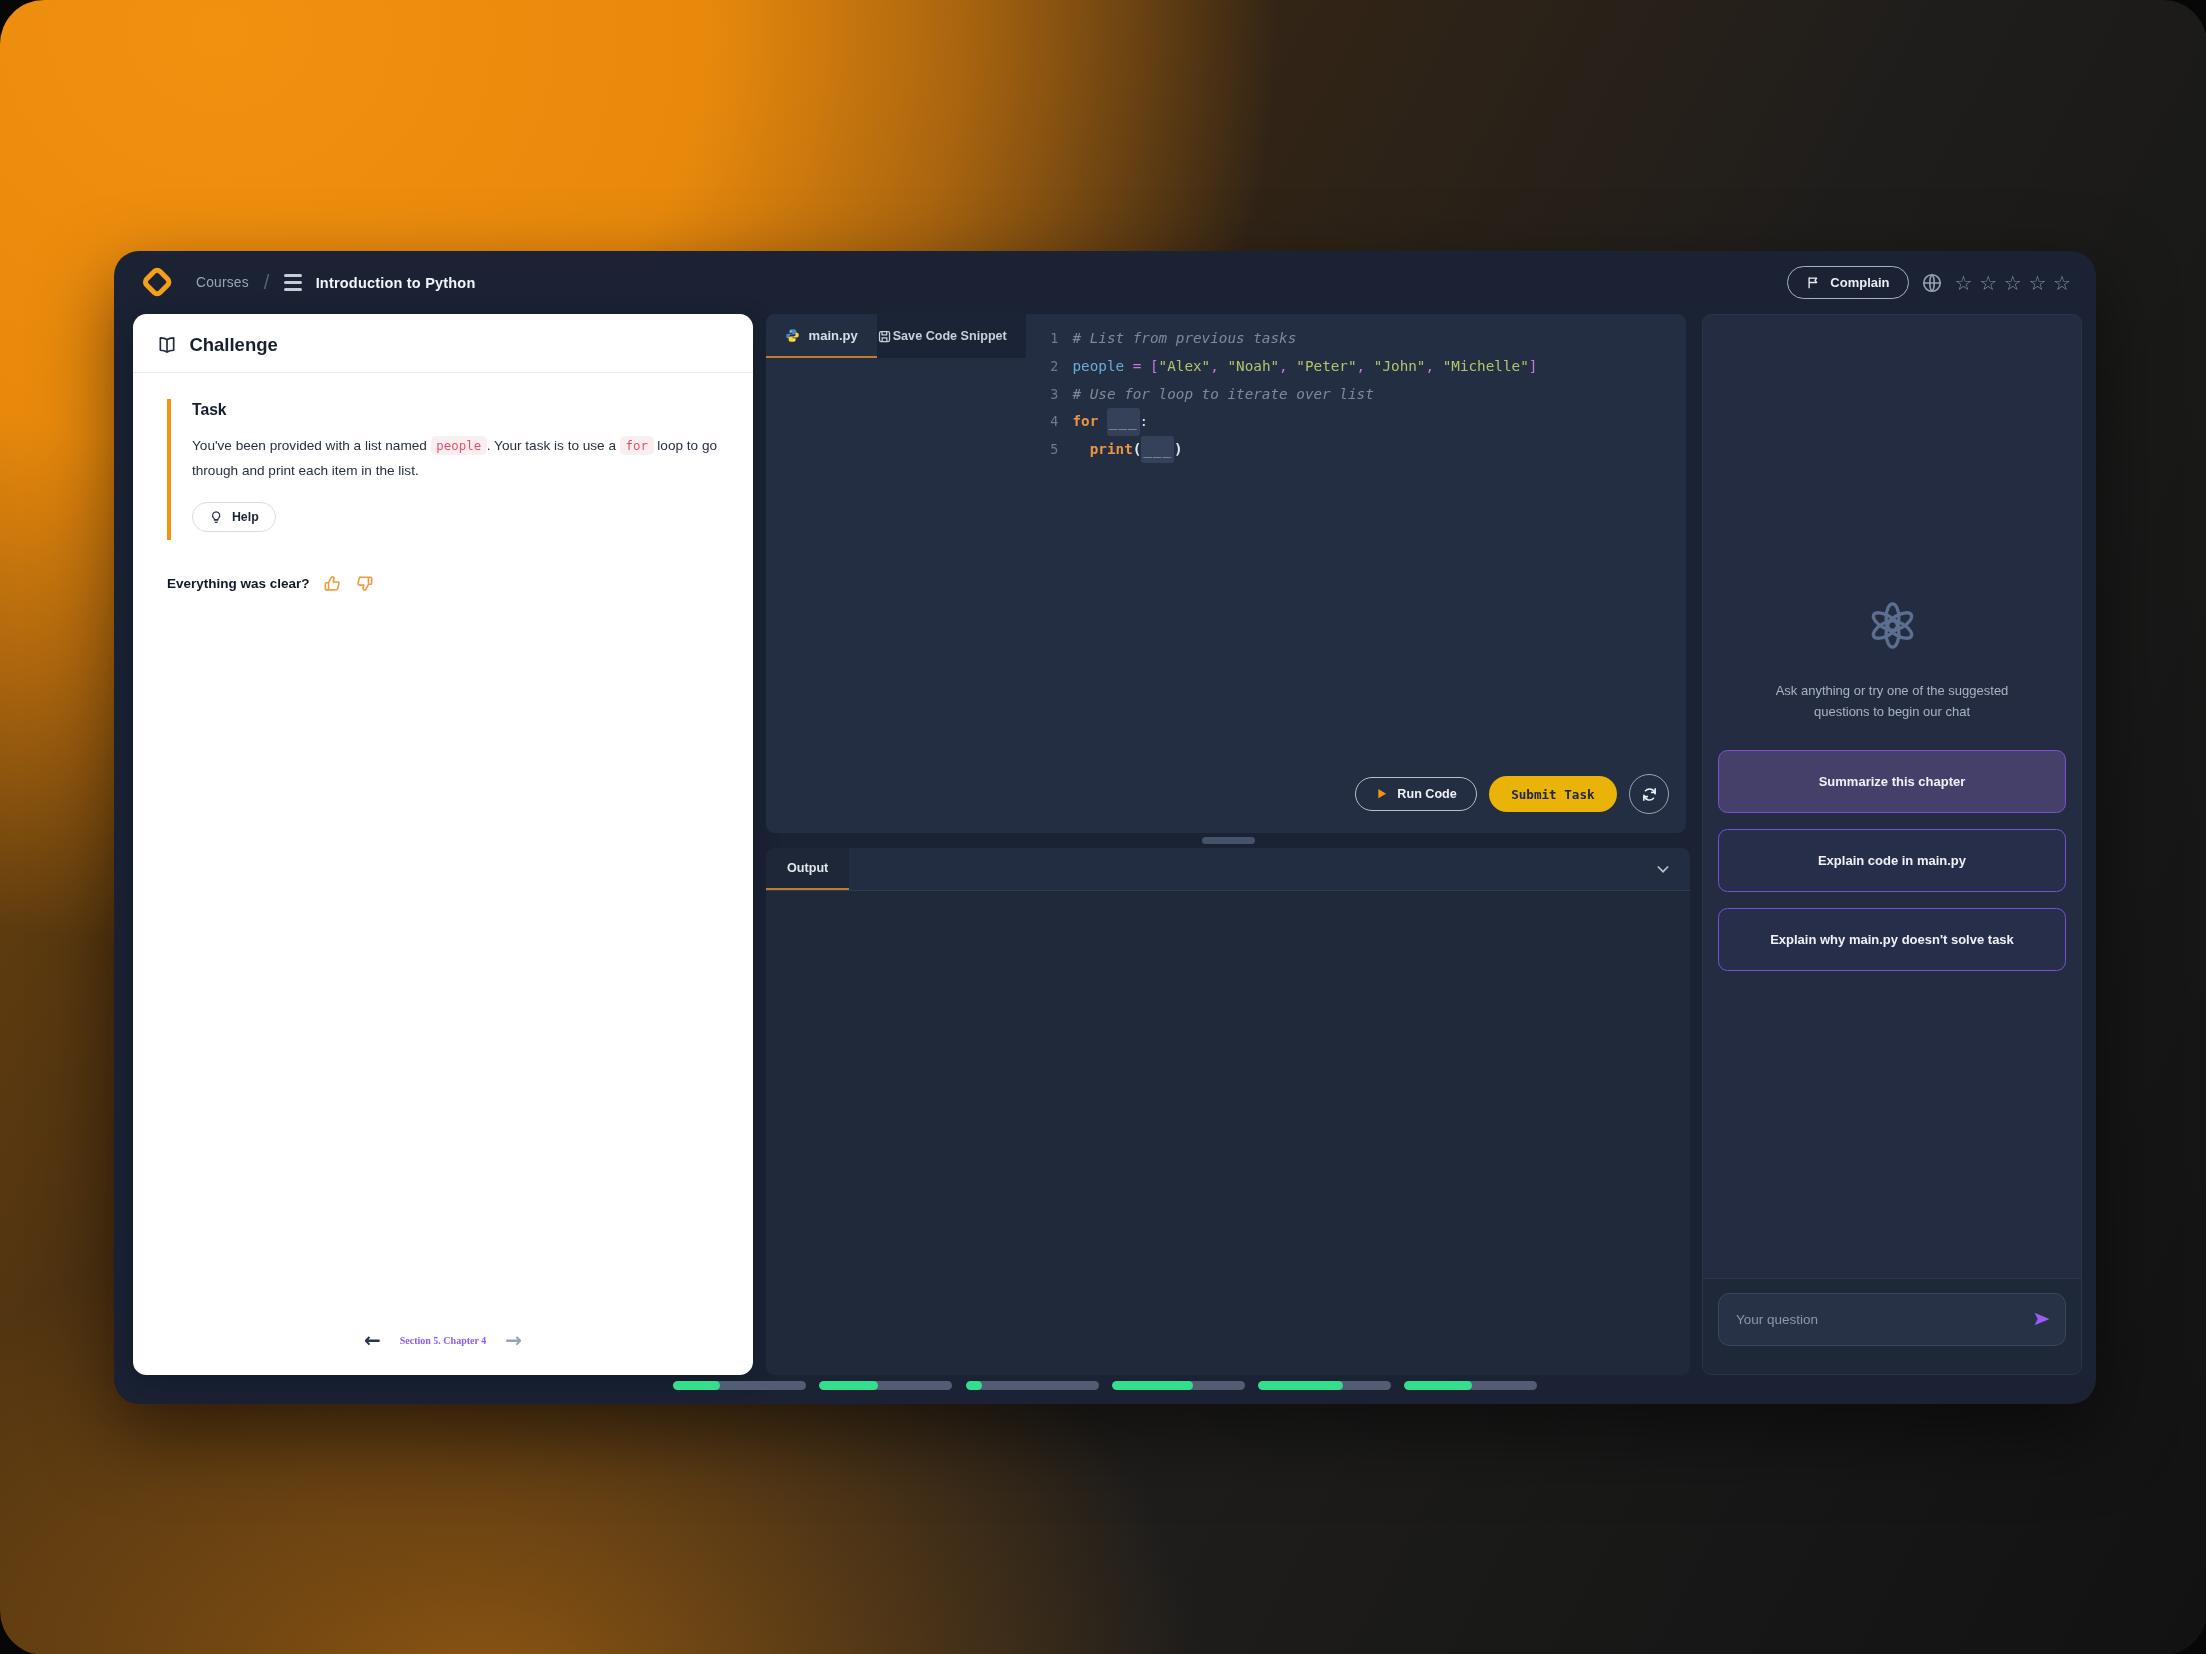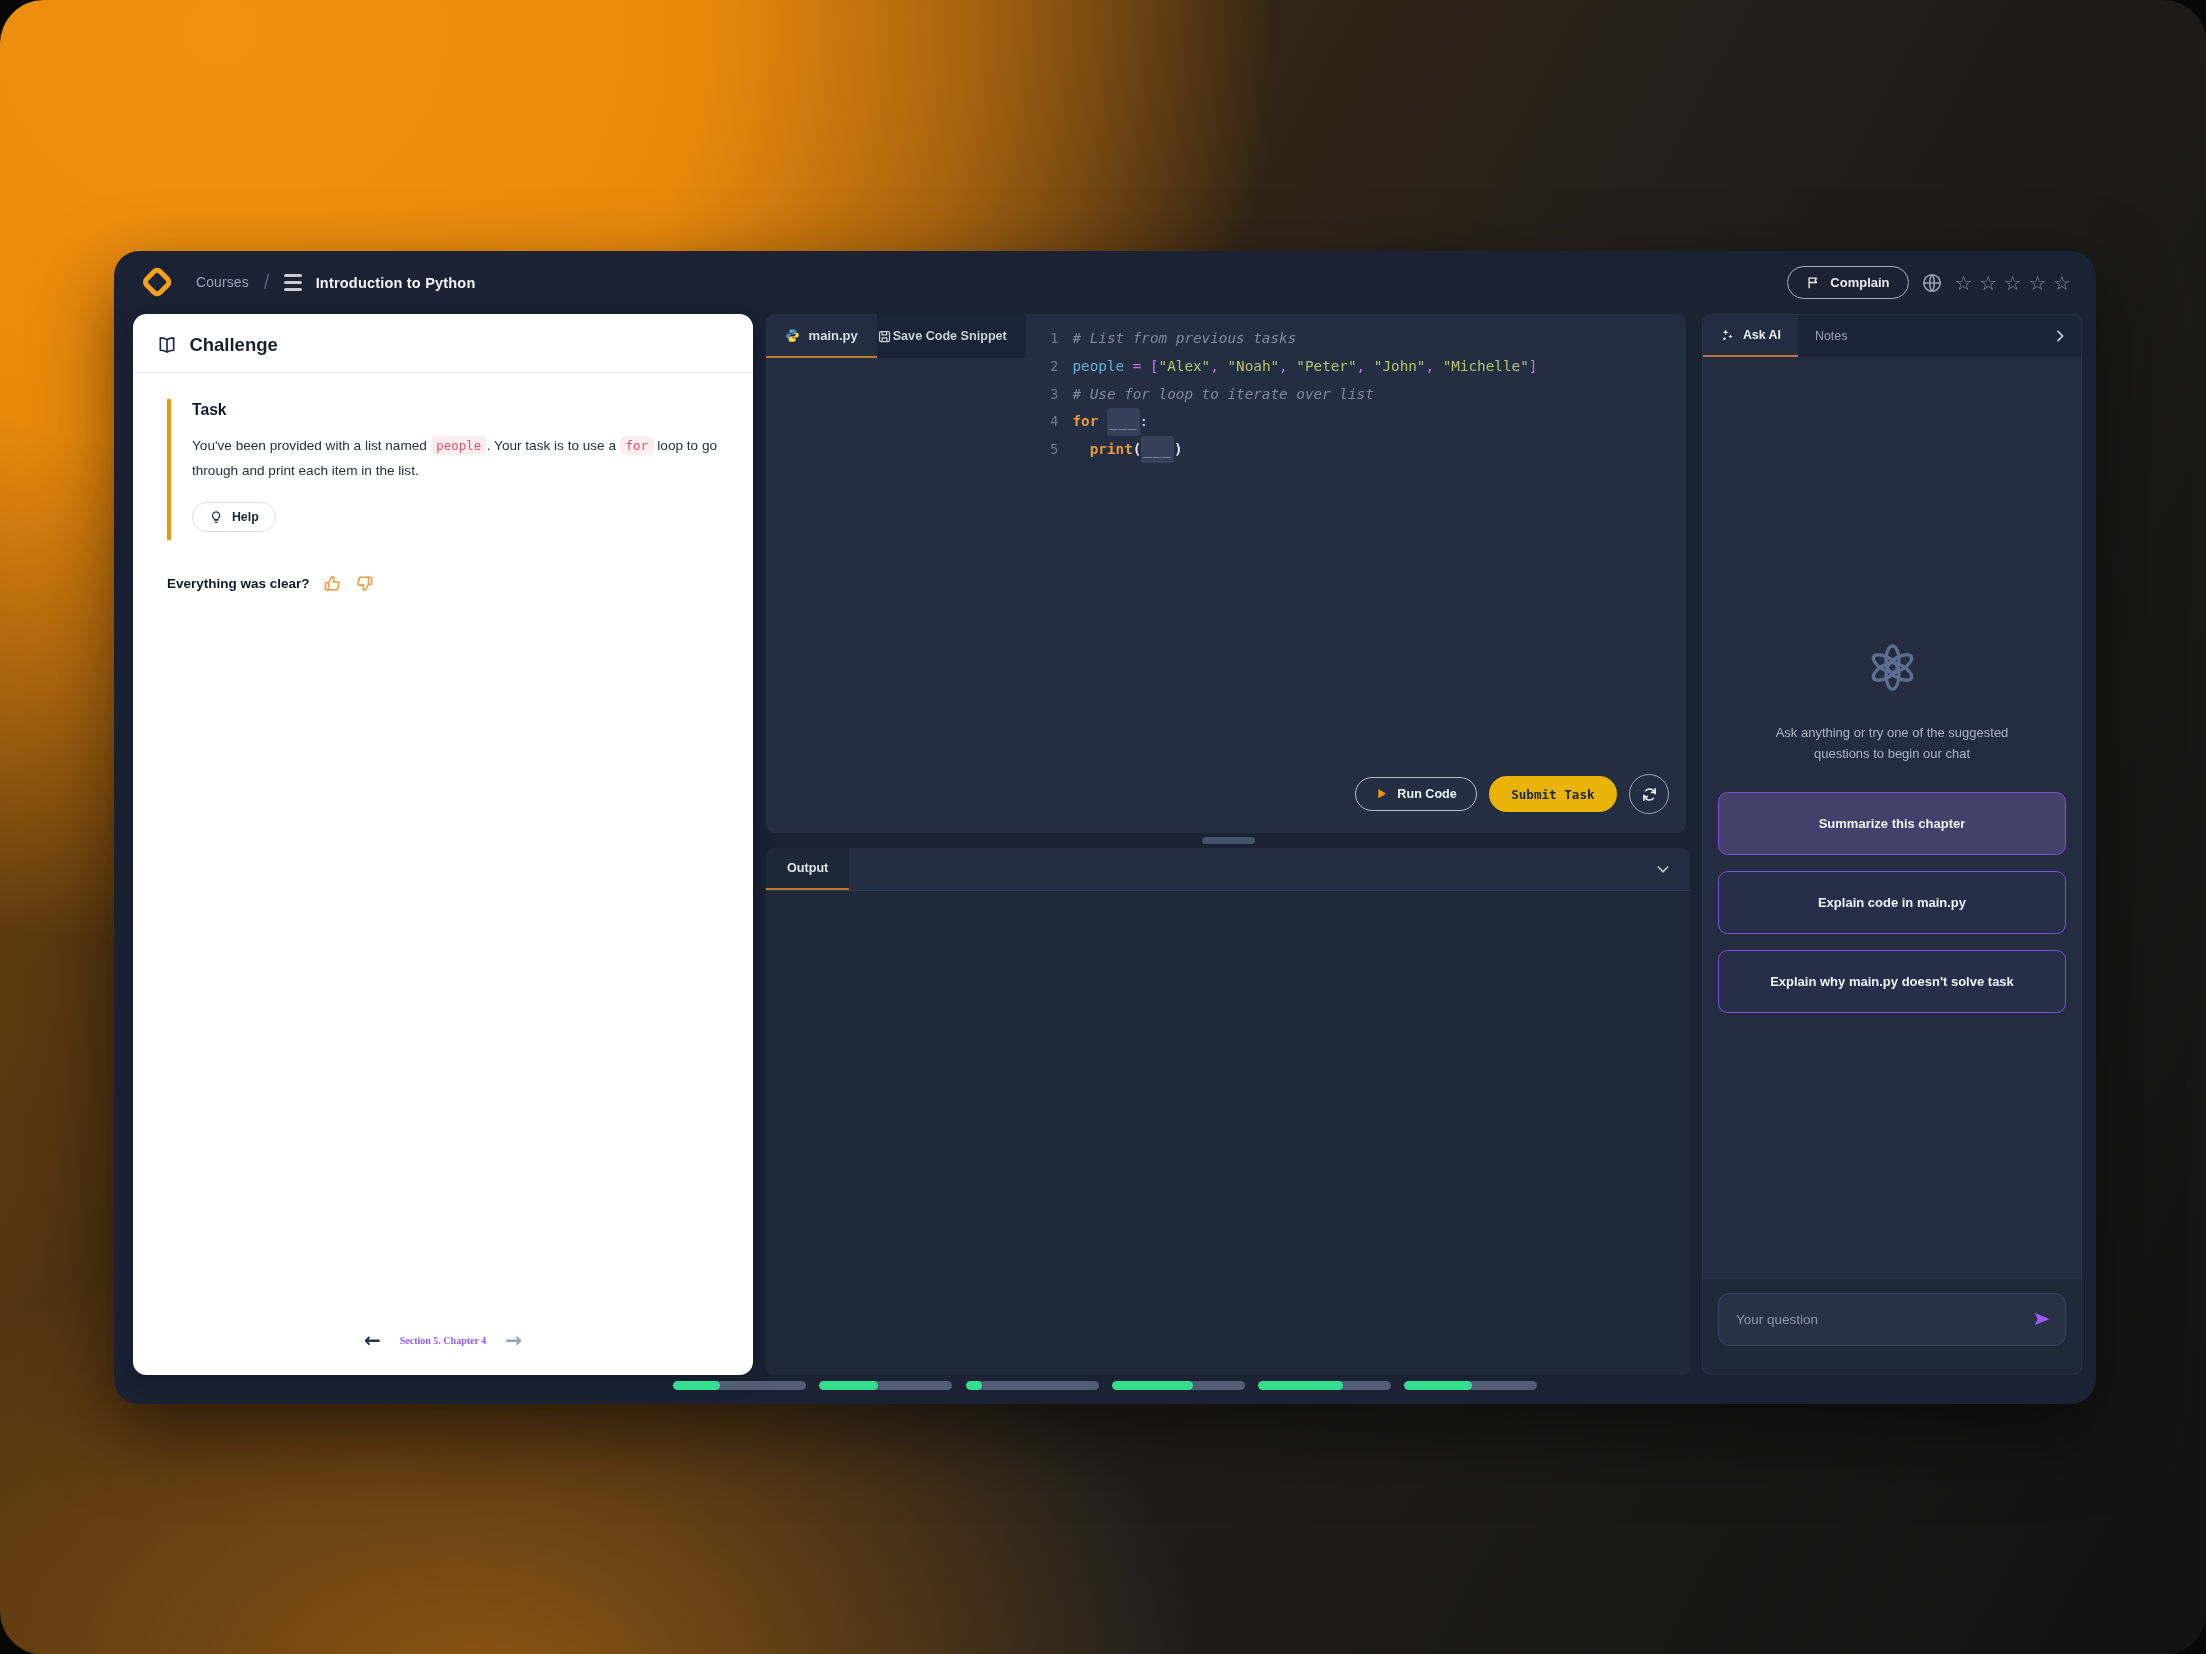--- a/index.html
+++ b/index.html
@@ -249,42 +249,20 @@
           <svg width="16" height="16" viewBox="0 0 24 24" fill="none" stroke="#B8C0CD" stroke-width="2.6" stroke-linecap="round">
               <path d="M5 9l7 7 7-7"></path>
             </svg>
         </span>
       </div>
     </div>
     <div class="out-body"></div>
   </div>
 
   <div class="right-panel">
-    <div class="rp-tabbar">
-      <div class="rp-tab active">
-        <span style="display:flex;">
-          <svg width="14.3" height="14.3" viewBox="0 0 24 24" fill="#ECF0F6">
-              <path d="M9.5 2l1.4 3.8L14.7 7l-3.8 1.2L9.5 12 8.1 8.2 4.3 7l3.8-1.2z"></path>
-              <path d="M17.5 10.5l1 2.7 2.7 1-2.7 1.1-1 2.7-1-2.7-2.7-1.1 2.7-1z"></path>
-              <circle cx="7.5" cy="18" r="2.1"></circle>
-            </svg>
-        </span>
-        <span>Ask AI</span>
-      </div>
-      <div class="rp-tab idle">
-        <span>Notes</span>
-      </div>
-      <div class="rp-collapse">
-        <span style="display:flex;">
-          <svg width="16" height="16" viewBox="0 0 24 24" fill="none" stroke="#C6CDD8" stroke-width="2.6" stroke-linecap="round">
-              <path d="M9 5l7 7-7 7"></path>
-            </svg>
-        </span>
-      </div>
-    </div>
     <div class="rp-chat">
       <span class="openai-logo">
         <svg width="55" height="55" viewBox="0 0 56 56" fill="none" stroke="#5C6F90" stroke-width="3.4">
             <g transform="translate(28,28)">
               <ellipse rx="6.5" ry="14" transform="rotate(0) translate(0,-8)"></ellipse>
               <ellipse rx="6.5" ry="14" transform="rotate(60) translate(0,-8)"></ellipse>
               <ellipse rx="6.5" ry="14" transform="rotate(120) translate(0,-8)"></ellipse>
               <ellipse rx="6.5" ry="14" transform="rotate(180) translate(0,-8)"></ellipse>
               <ellipse rx="6.5" ry="14" transform="rotate(240) translate(0,-8)"></ellipse>
               <ellipse rx="6.5" ry="14" transform="rotate(300) translate(0,-8)"></ellipse>

